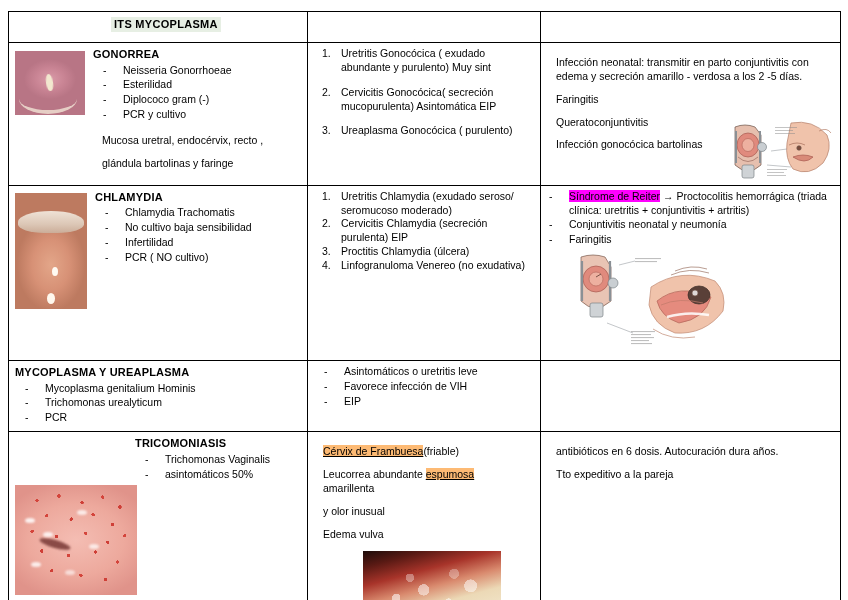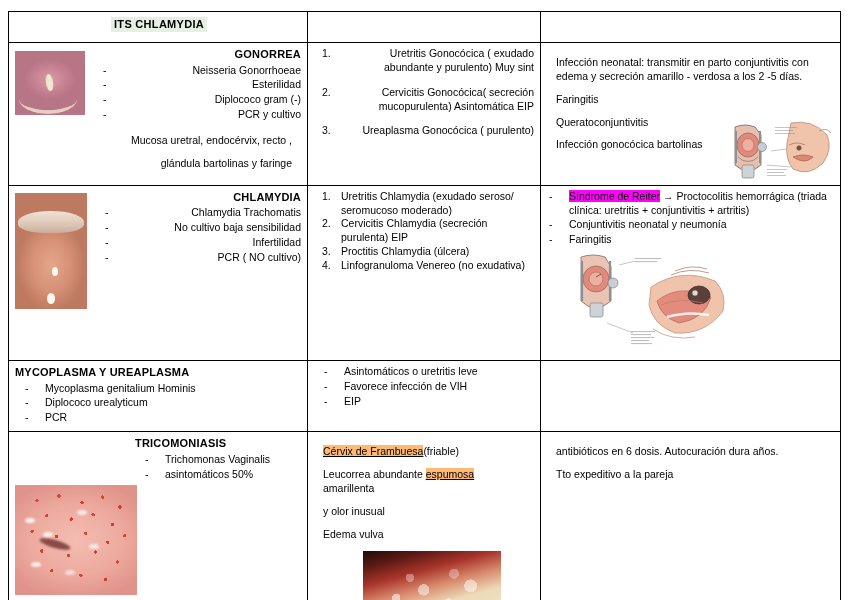--- a/index.html
+++ b/index.html
@@ -88,30 +88,30 @@
     padding-left: 27px;
     counter-increment: n;
     margin-bottom: 0;
   }
   ol.num-list > li:before {
     content: counter(n) ".";
     position: absolute;
     left: 8px;
     top: 0;
   }
-  ol.num-list.spaced > li { margin-bottom: 11px; text-align: right; }
+  ol.num-list.spaced > li { margin-bottom: 11px; }
 
   .plain-line { margin: 9px; }
   .gap-top { margin-top: 12px; }
   .hl-yellow { background: #fdba74; text-decoration: underline; }
   .hl-magenta { background: #ff00ff; }
 
   
   .cell-flex { display: flex; align-items: flex-start; }
-  .cell-flex .txt { flex: 1 1 auto; text-align: right; }
+  .cell-flex .txt { flex: 1 1 auto; }
 
   
   .fig { position: relative; overflow: hidden; flex: none; }
 
   
   .fig-gonorrhea {
     width: 70px; height: 64px;
     margin: 4px 8px 0 0;
     background:
       radial-gradient(ellipse 26px 20px at 50% 44%, #d99aa8 0%, #c98494 55%, #b87585 100%),
@@ -255,21 +255,21 @@
   <table class="its-table">
     <colgroup>
       <col class="c1">
         <col class="c2">
         <col class="c3">
     </colgroup>
     <tbody>
 
       <tr>
         <td class="hdr-cell">
-          <span class="hdr-title">ITS CHLAMYDIA</span>
+          <span class="hdr-title">ITS MYCOPLASMA</span>
         </td>
         <td class="hdr-cell">
           <span></span>
         </td>
         <td class="hdr-cell">
           <span></span>
         </td>
       </tr>
 
       <tr>
@@ -413,21 +413,21 @@
             </svg>
           </div>
         </td>
       </tr>
 
       <tr>
         <td>
           <div class="dis-title">MYCOPLASMA Y UREAPLASMA</div>
           <ul class="dash-list">
             <li><span class="dash">-</span><span>Mycoplasma genitalium Hominis</span></li>
-            <li><span class="dash">-</span><span>Diplococo urealyticum</span></li>
+            <li><span class="dash">-</span><span>Trichomonas urealyticum</span></li>
             <li><span class="dash">-</span><span>PCR</span></li>
           </ul>
         </td>
 
         <td>
           <ul class="dash-list">
             <li><span class="dash">-</span><span>Asintomáticos o uretritis leve</span></li>
             <li><span class="dash">-</span><span>Favorece infección de VIH</span></li>
             <li><span class="dash">-</span><span>EIP</span></li>
           </ul>

